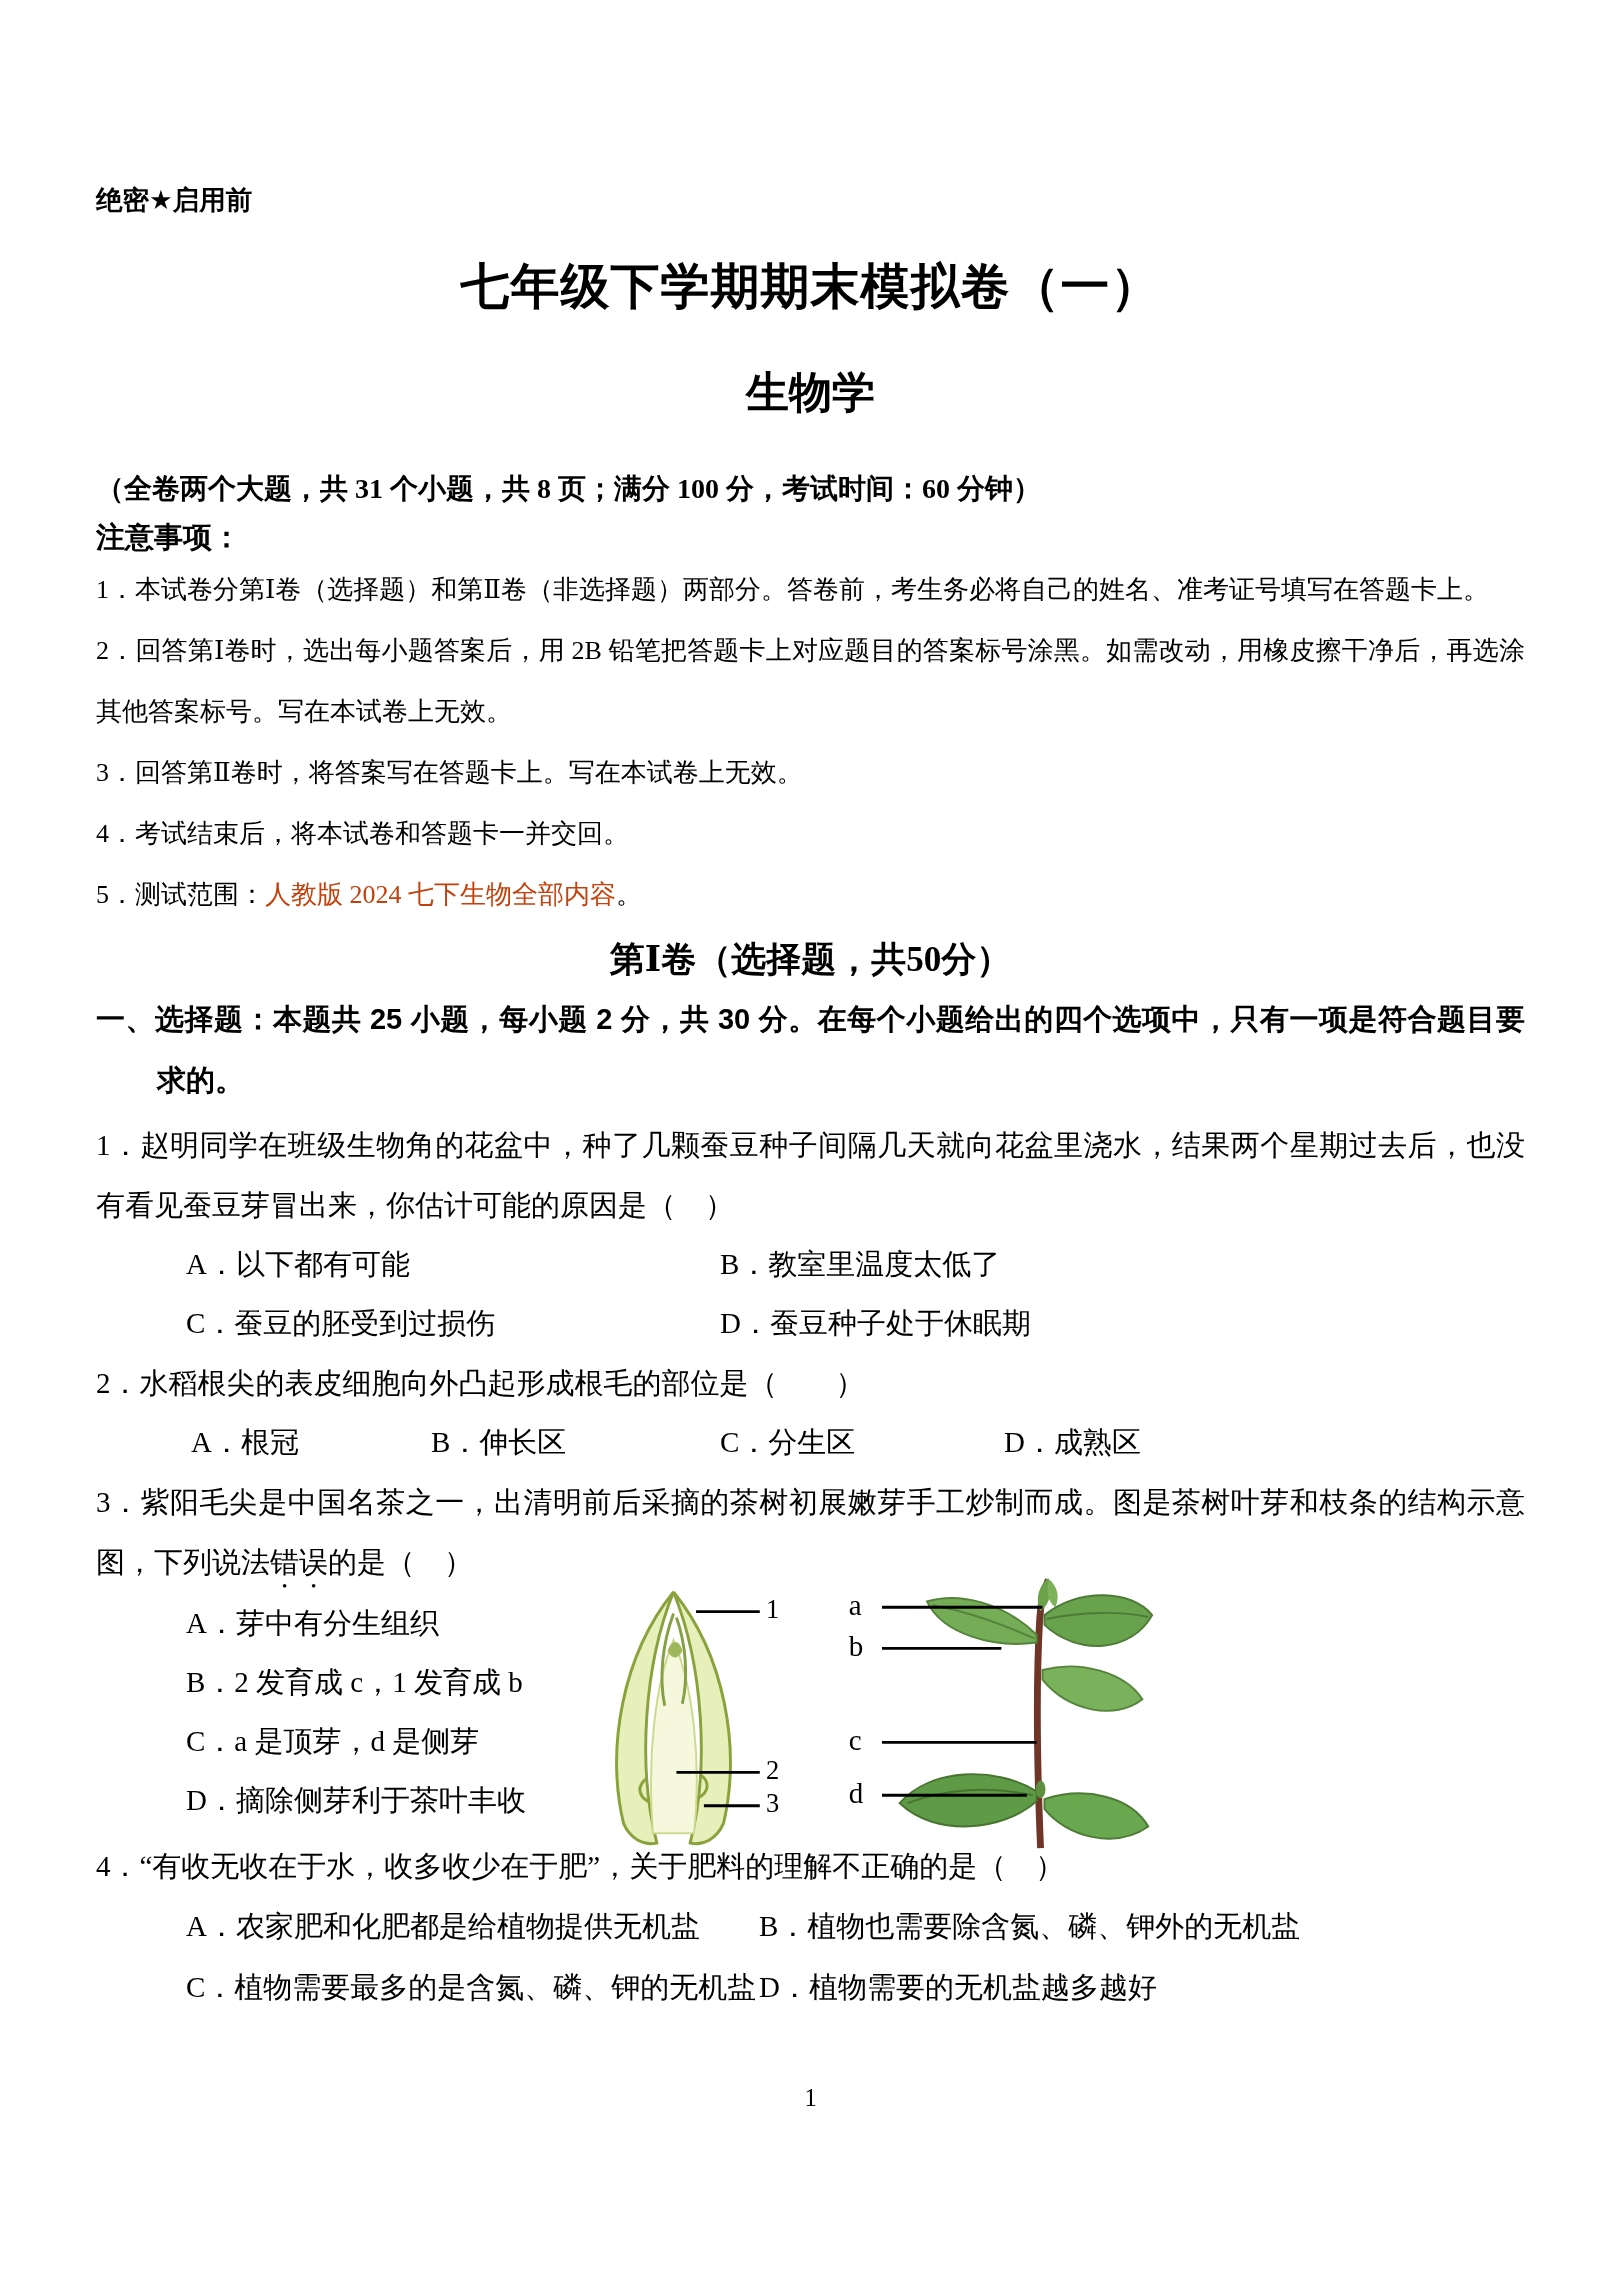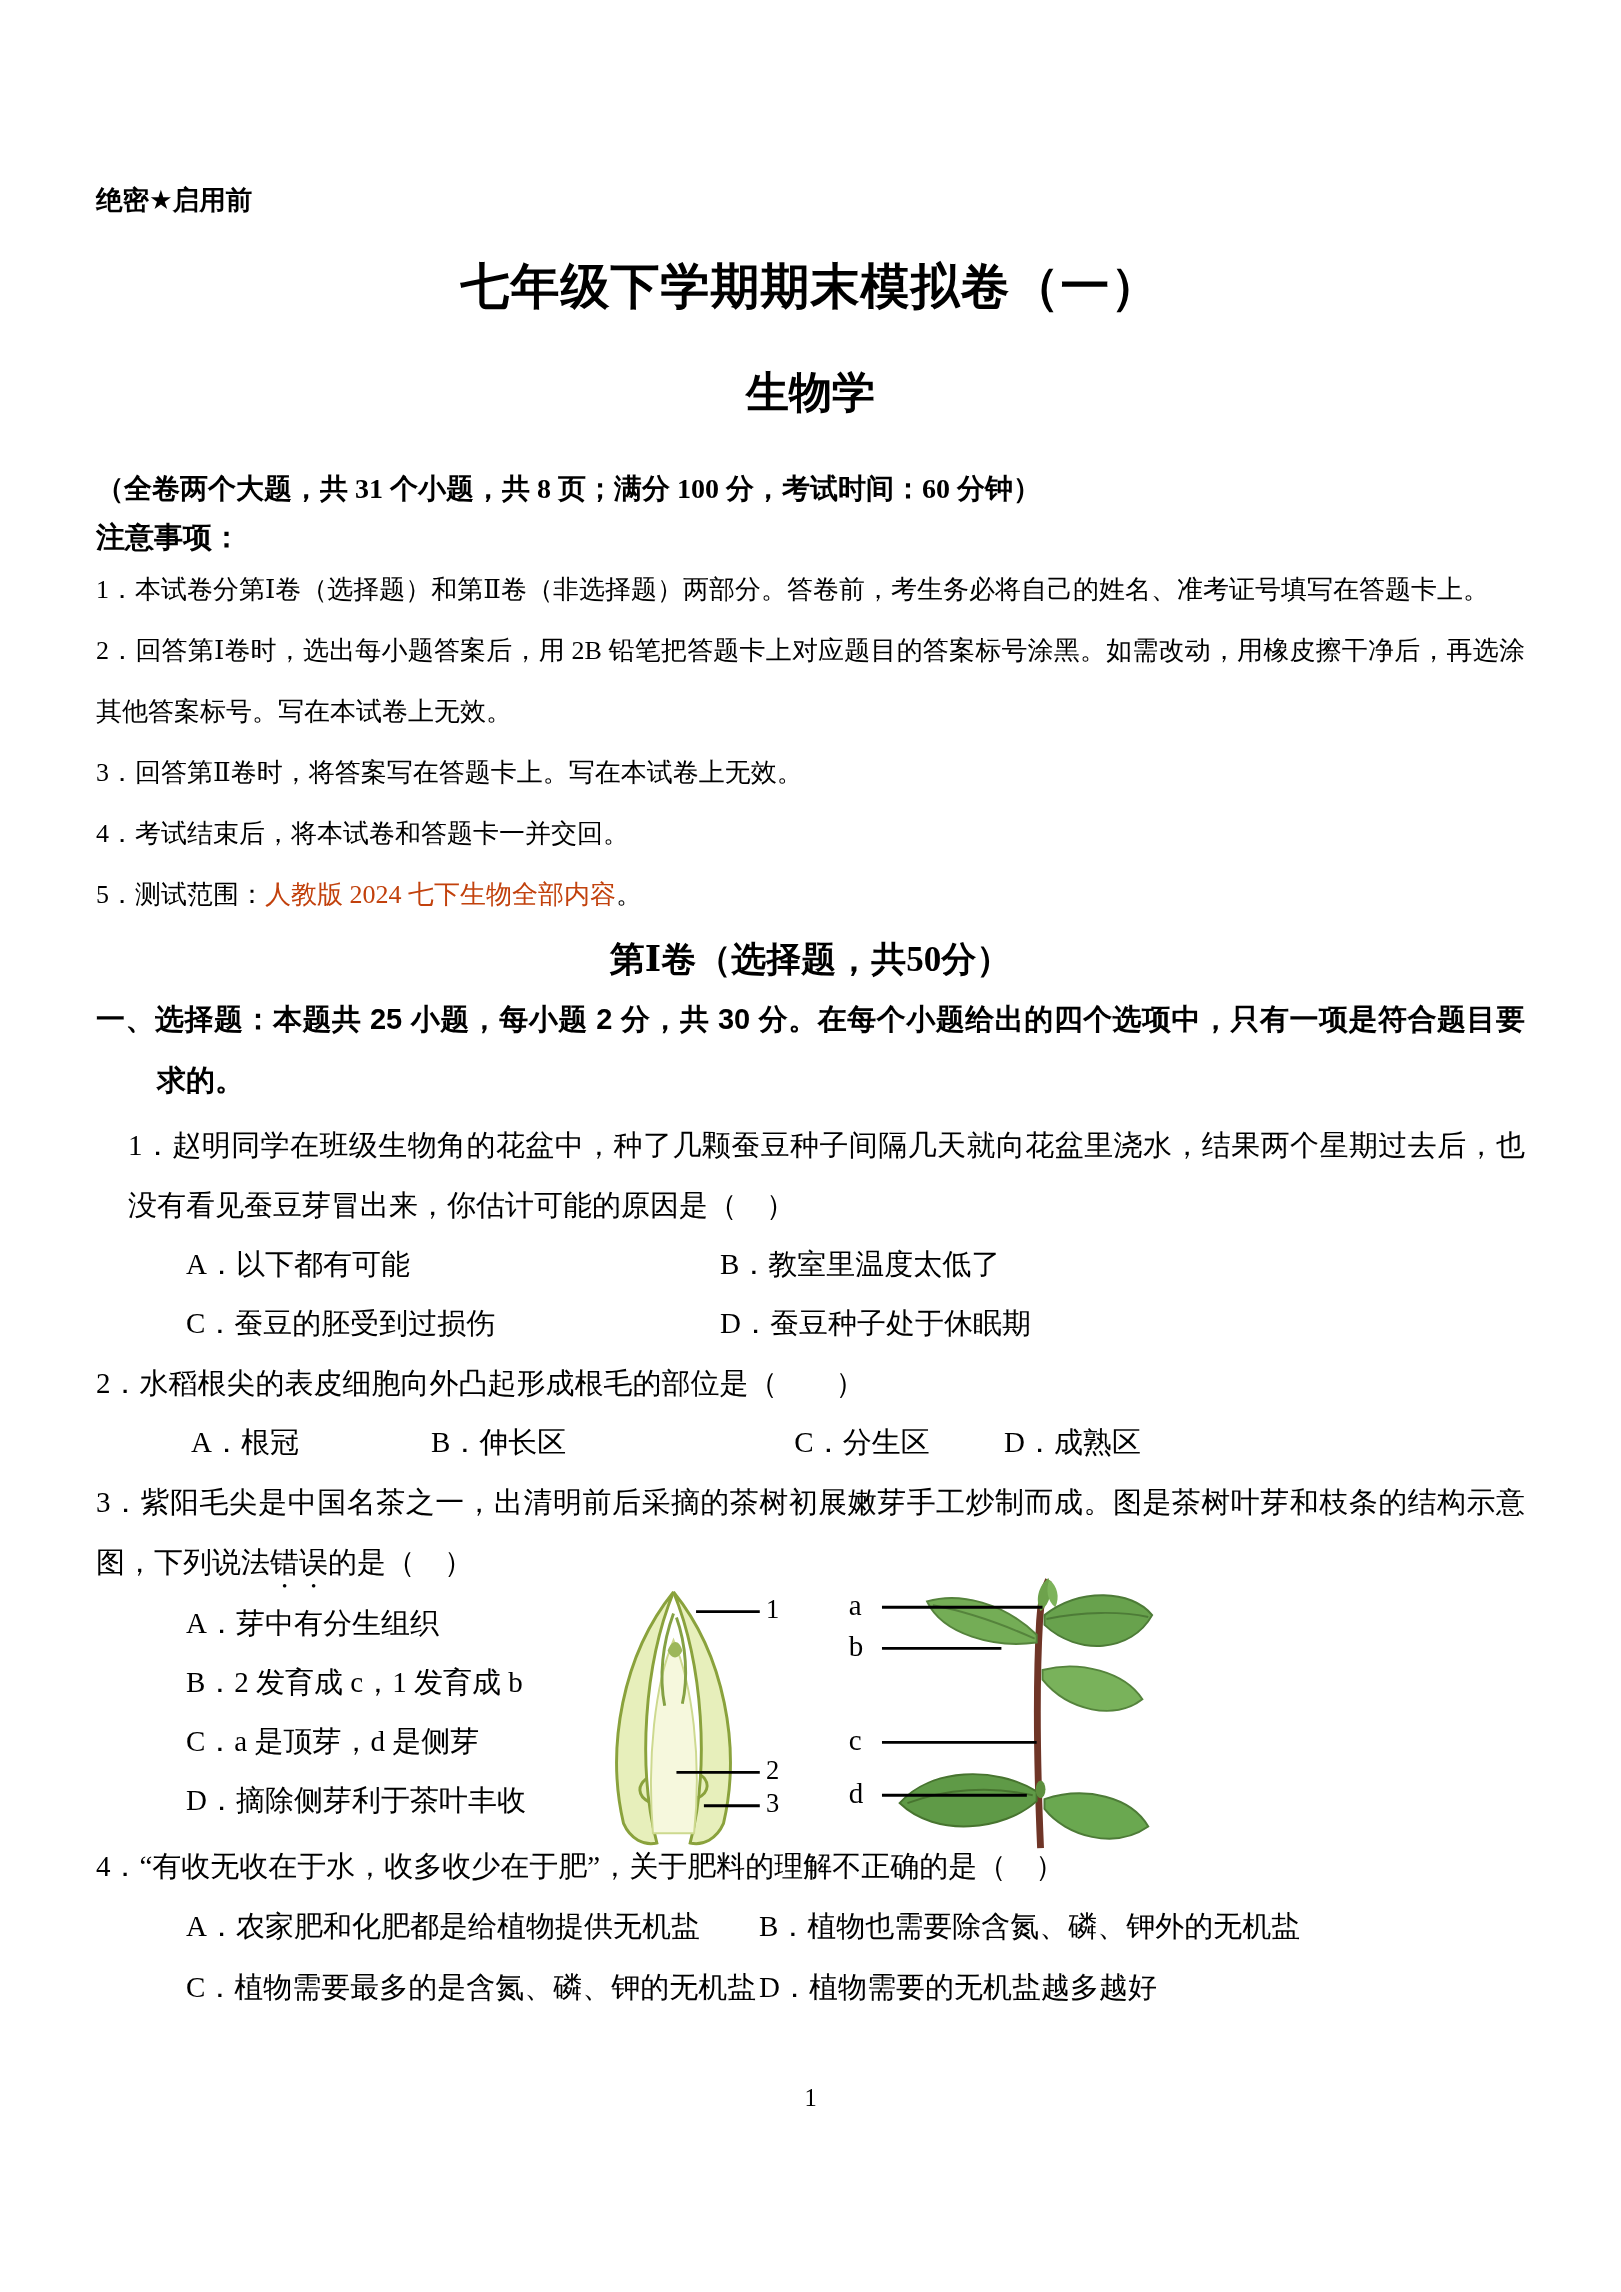--- a/index.html
+++ b/index.html
@@ -22,21 +22,21 @@
   .red { color:#c2410c;margin-top:21px; }
 
   .section-header { margin-top:11.8px; text-align:center; font-weight:700; font-size:35px; line-height:45px; }
   .instruction { margin-top:7.8px; font-size:29px; line-height:61px; font-weight:700;
                  font-family:"Liberation Sans","DejaVu Sans",sans-serif;
                  padding-left:61px; text-indent:-61px; text-align:justify; }
 
   .q-text { font-size:29px; line-height:60px; text-align:justify; }
   .opt-row { font-size:29px; line-height:59px; padding-left:90px; white-space:nowrap; }
   .opt-cell { display:inline-block; vertical-align:top; white-space:nowrap; }
-  .w545 { width:534px; } .w245 { width:240px; } .w295 { width:289px; } .w290 { width:284px;text-align:center; } .w585 { width:573px; }
+  .w545 { width:534px; } .w245 { width:240px; } .w295 { width:289px; } .w290 { width:284px; } .w585 { width:573px; }
   .opts-v .opt-row { padding-left:90px; }
   .q4-opts .opt-row { line-height:61px; }
 
   .q3-wrap { position:relative; }
   .figure { position:absolute; left:453px; top:114px; width:617px; height:267px; }
   .bud { position:absolute; left:0; top:0; width:250px; height:263px; }
   .branch { position:absolute; left:284px; top:-11.8px; width:328px; height:279px; }
   .fig-label { position:absolute; font-size:26.5px; line-height:26.5px; }
   .branch .fig-label { font-size:29px; line-height:29px; }
 
@@ -61,21 +61,21 @@
   <div class="notice-heading heading-font">注意事项：</div>
   <p class="notice-p">1．本试卷分第Ⅰ卷（选择题）和第Ⅱ卷（非选择题）两部分。答卷前，考生务必将自己的姓名、准考证号填写在答题卡上。</p>
   <p class="notice-p">2．回答第Ⅰ卷时，选出每小题答案后，用 2B 铅笔把答题卡上对应题目的答案标号涂黑。如需改动，用橡皮擦干净后，再选涂其他答案标号。写在本试卷上无效。</p>
   <p class="notice-p">3．回答第Ⅱ卷时，将答案写在答题卡上。写在本试卷上无效。</p>
   <p class="notice-p">4．考试结束后，将本试卷和答题卡一并交回。</p>
   <p class="notice-p"><span>5．测试范围：</span><span class="red">人教版 2024 七下生物全部内容</span><span>。</span></p>
 
   <div class="section-header">第Ⅰ卷（选择题，共50分）</div>
   <p class="instruction">一、选择题：本题共 25 小题，每小题 2 分，共 30 分。在每个小题给出的四个选项中，只有一项是符合题目要求的。</p>
 
-  <p class="q-text" style="margin-top:3.9px;margin-left:32px;">1．赵明同学在班级生物角的花盆中，种了几颗蚕豆种子间隔几天就向花盆里浇水，结果两个星期过去后，也没有看见蚕豆芽冒出来，你估计可能的原因是（　）</p>
+  <p class="q-text" style="margin-top:3.9px;">1．赵明同学在班级生物角的花盆中，种了几颗蚕豆种子间隔几天就向花盆里浇水，结果两个星期过去后，也没有看见蚕豆芽冒出来，你估计可能的原因是（　）</p>
   <div>
     <div class="opt-row"><span class="opt-cell w545">A．以下都有可能</span><span class="opt-cell">B．教室里温度太低了</span></div>
     <div class="opt-row"><span class="opt-cell w545">C．蚕豆的胚受到过损伤</span><span class="opt-cell">D．蚕豆种子处于休眠期</span></div>
   </div>
 
   <p class="q-text">2．水稻根尖的表皮细胞向外凸起形成根毛的部位是（　　）</p>
   <div class="opt-row" style="padding-left:95px;"><span class="opt-cell w245">A．根冠</span><span class="opt-cell w295">B．伸长区</span><span class="opt-cell w290">C．分生区</span><span class="opt-cell">D．成熟区</span></div>
 
   <div class="q3-wrap">
     <p class="q-text"><span>3．紫阳毛尖是中国名茶之一，出清明前后采摘的茶树初展嫩芽手工炒制而成。图是茶树叶芽和枝条的结构示意图，下列说法</span><span class="emdots">错误</span><span>的是（　）</span></p>

